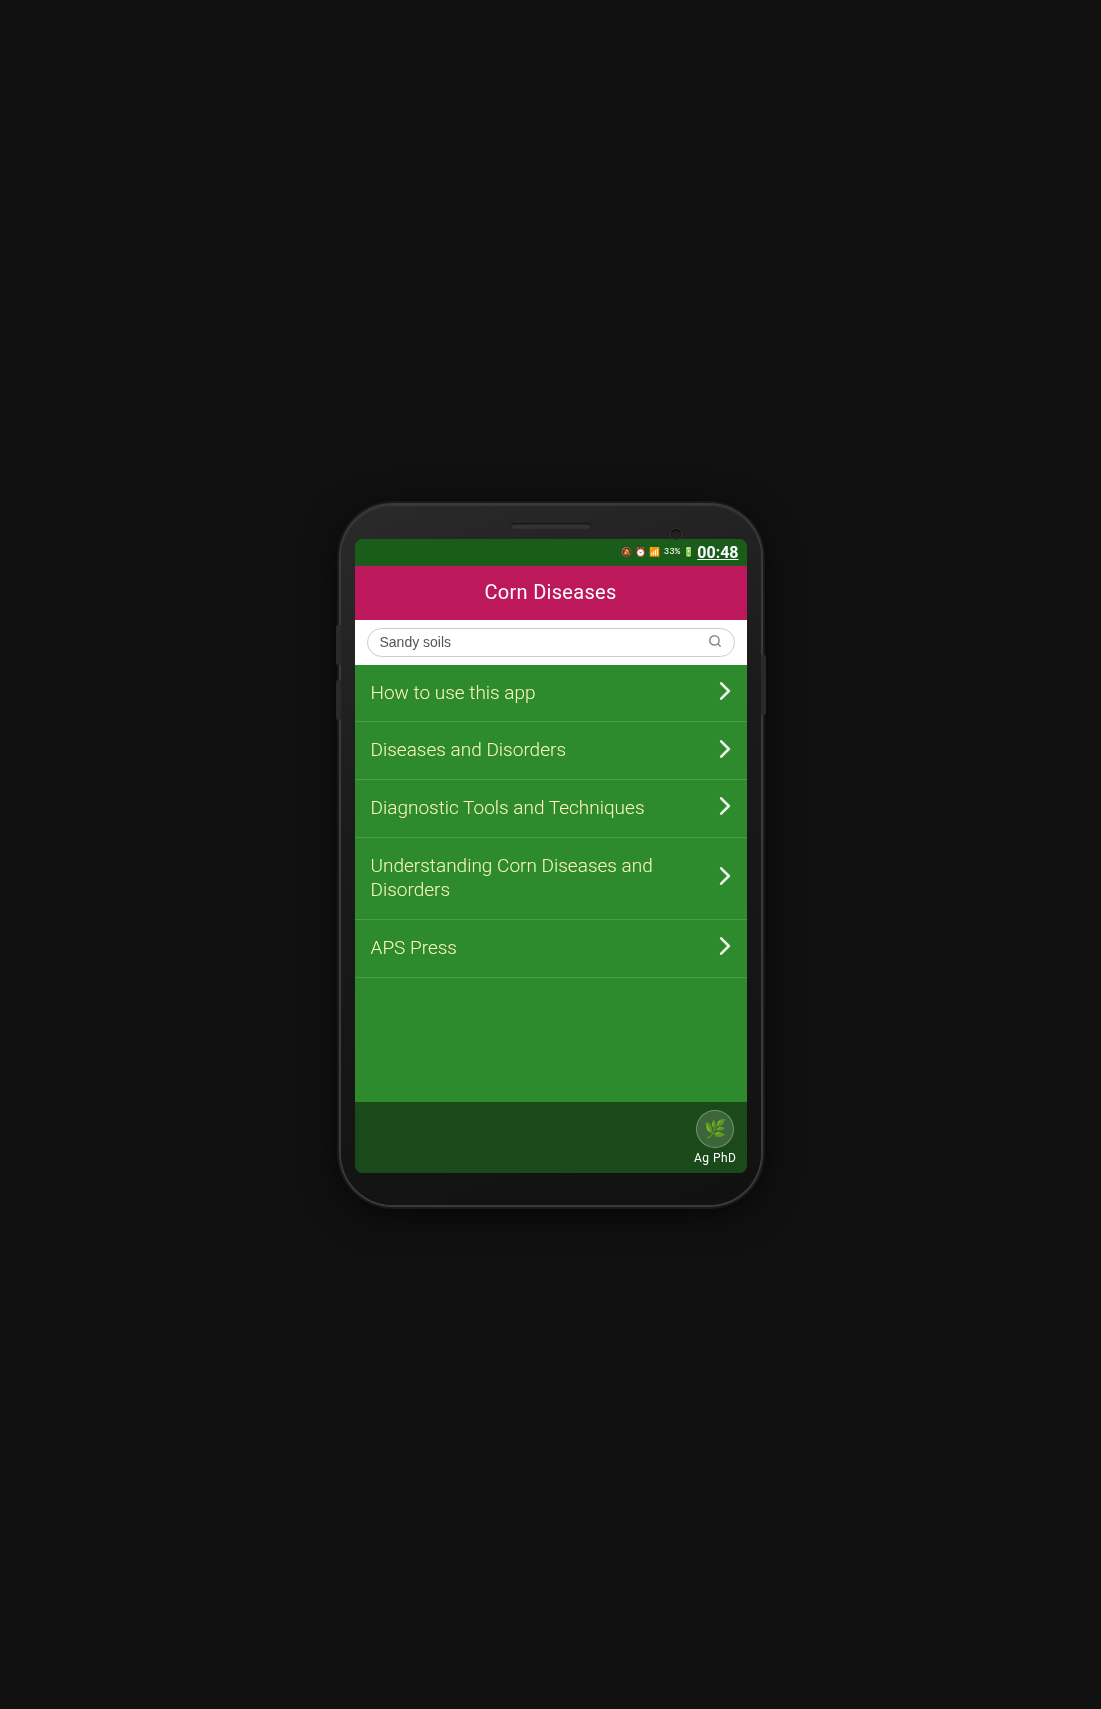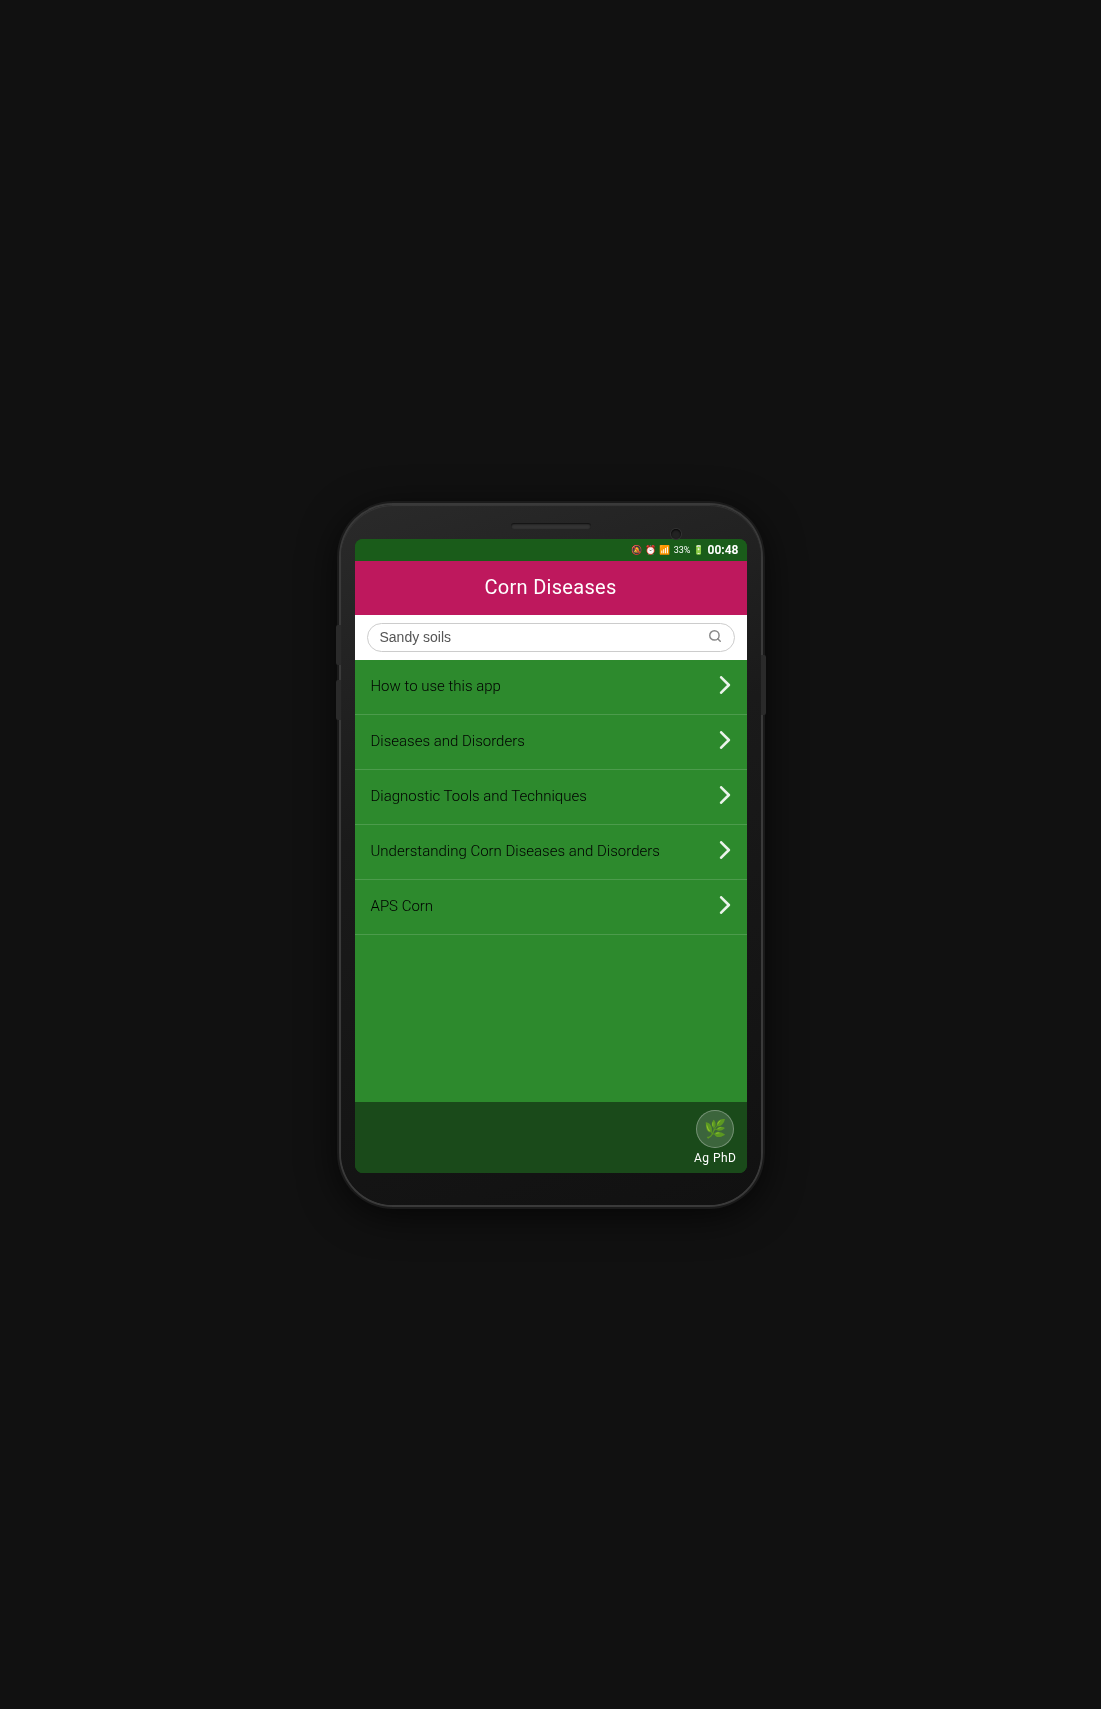--- a/index.html
+++ b/index.html
@@ -105,27 +105,29 @@
       gap: 3px;
     }
 
     .status-icon {
       color: white;
       font-size: 9px;
     }
 
     .status-time {
       color: white;
-      font-size: 12px;
+      font-size: 16px;
       font-weight: bold;
+      text-decoration: underline;
     }
 
     .status-battery {
       color: white;
       font-size: 9px;
+      font-family: Liberation Mono, monospace;
     }
 
     
     .app-header {
       background: #be185d;
       padding: 14px 16px 16px;
       display: flex;
       align-items: center;
       justify-content: center;
     }
@@ -182,22 +184,22 @@
       padding: 16px 16px;
       border-bottom: 1px solid rgba(255,255,255,0.15);
       cursor: pointer;
     }
 
     .menu-item:last-child {
       border-bottom: none;
     }
 
     .menu-item-label {
-      color: #000000;
-      font-size: 15px;
+      color: #fef9c3;
+      font-size: 19px;
       font-weight: 300;
       line-height: 1.3;
       flex: 1;
       padding-right: 12px;
     }
 
     .chevron {
       color: white;
       font-size: 16px;
       opacity: 0.9;
@@ -317,21 +319,21 @@
       <div class="menu-item">
         <span class="menu-item-label">Understanding Corn Diseases and Disorders</span>
         <span class="chevron">
           <svg width="12" height="18" viewBox="0 0 8 14" fill="none" stroke="white" stroke-width="2" stroke-linecap="round" stroke-linejoin="round">
             <polyline points="1,1 7,7 1,13"></polyline>
           </svg>
         </span>
       </div>
 
       <div class="menu-item">
-        <span class="menu-item-label">APS Corn</span>
+        <span class="menu-item-label">APS Press</span>
         <span class="chevron">
           <svg width="12" height="18" viewBox="0 0 8 14" fill="none" stroke="white" stroke-width="2" stroke-linecap="round" stroke-linejoin="round">
             <polyline points="1,1 7,7 1,13"></polyline>
           </svg>
         </span>
       </div>
 
       <div class="empty-space"></div>
     </div>
 

